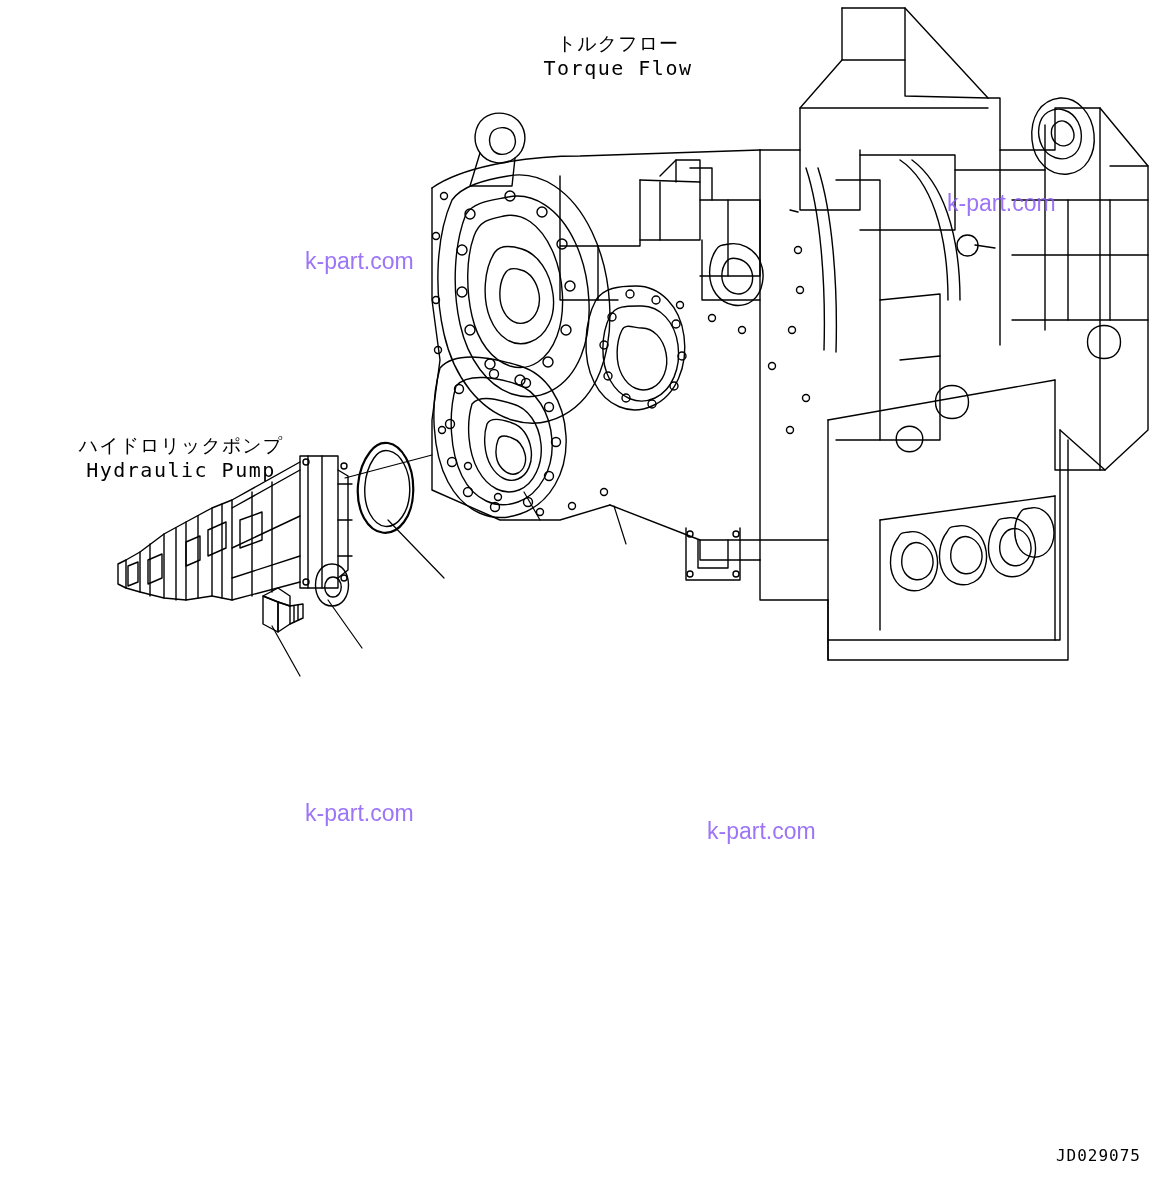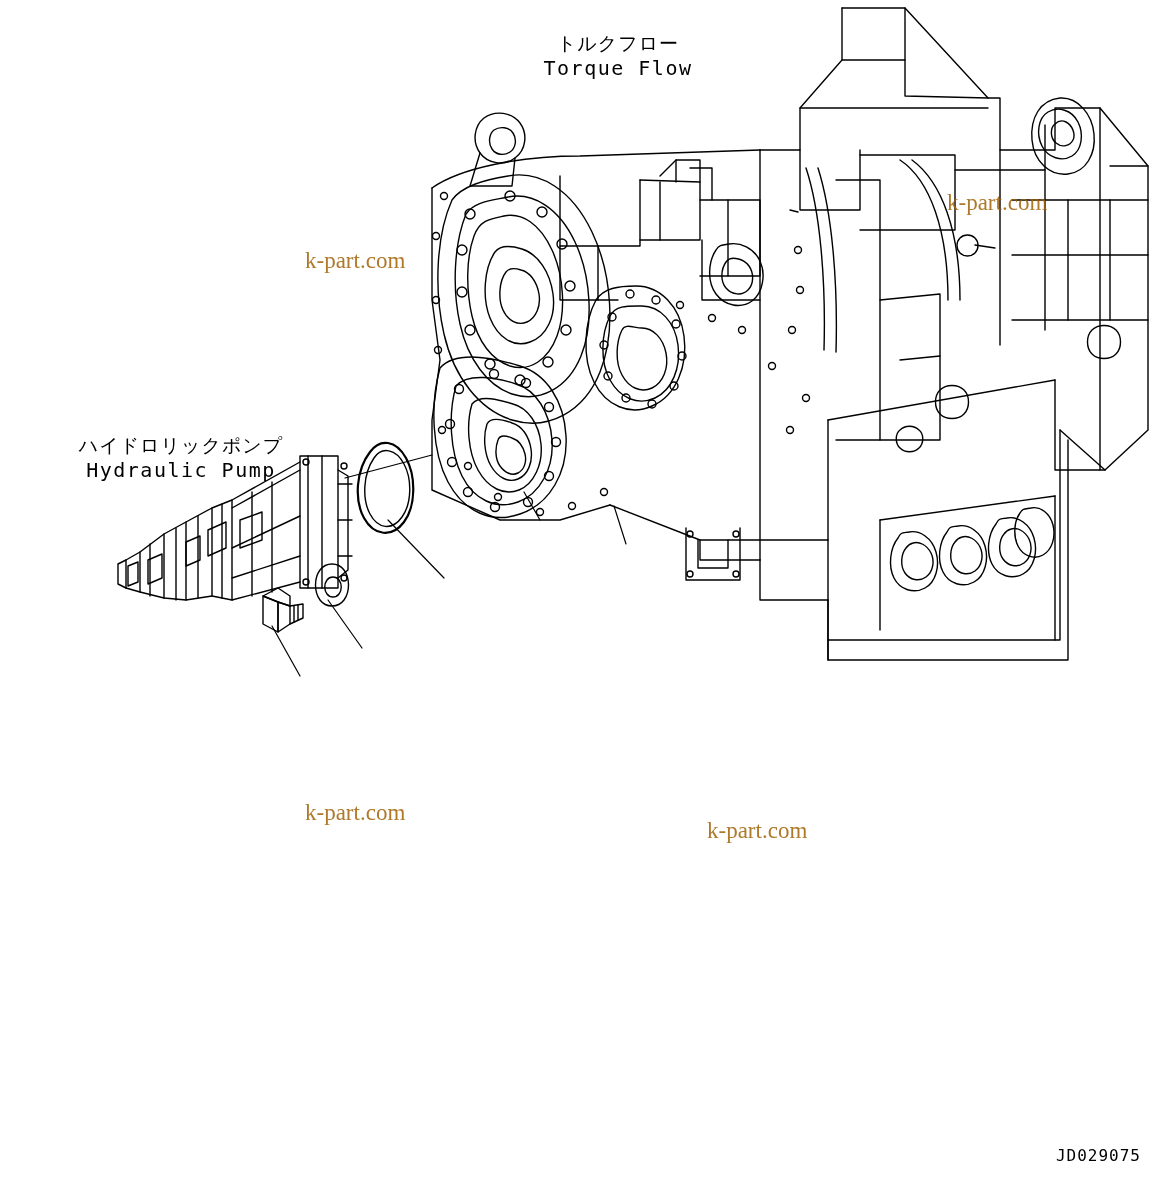--- a/index.html
+++ b/index.html
@@ -58,23 +58,23 @@
     right: 22px;
     bottom: 30px;
     font-family: "DejaVu Sans Mono", monospace;
     font-size: 16px;
     letter-spacing: 1px;
     color: #000000;
     margin-left: 32px;
   }
   .watermark {
     position: absolute;
-    font-family: Liberation Serif, serif;
+    font-family: Liberation Sans, sans-serif;
     font-size: 23px;
-    color: #a16207;
+    color: #8b5cf6;
     opacity: 0.85;
     white-space: nowrap;
     pointer-events: none;
     user-select: none;
   }
   #watermark-1 { left: 305px; top: 248px; }
   #watermark-2 { left: 947px; top: 190px; }
   #watermark-3 { left: 305px; top: 800px; }
   #watermark-4 { left: 707px; top: 818px; }
 </style>

